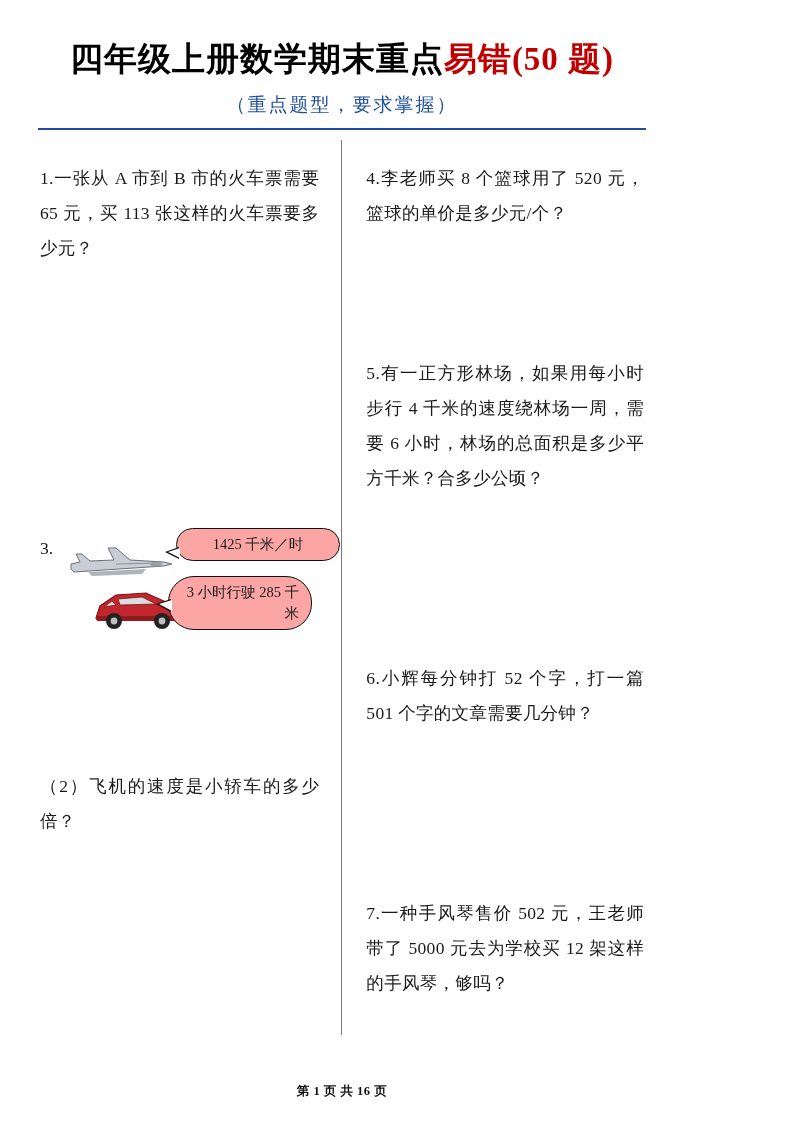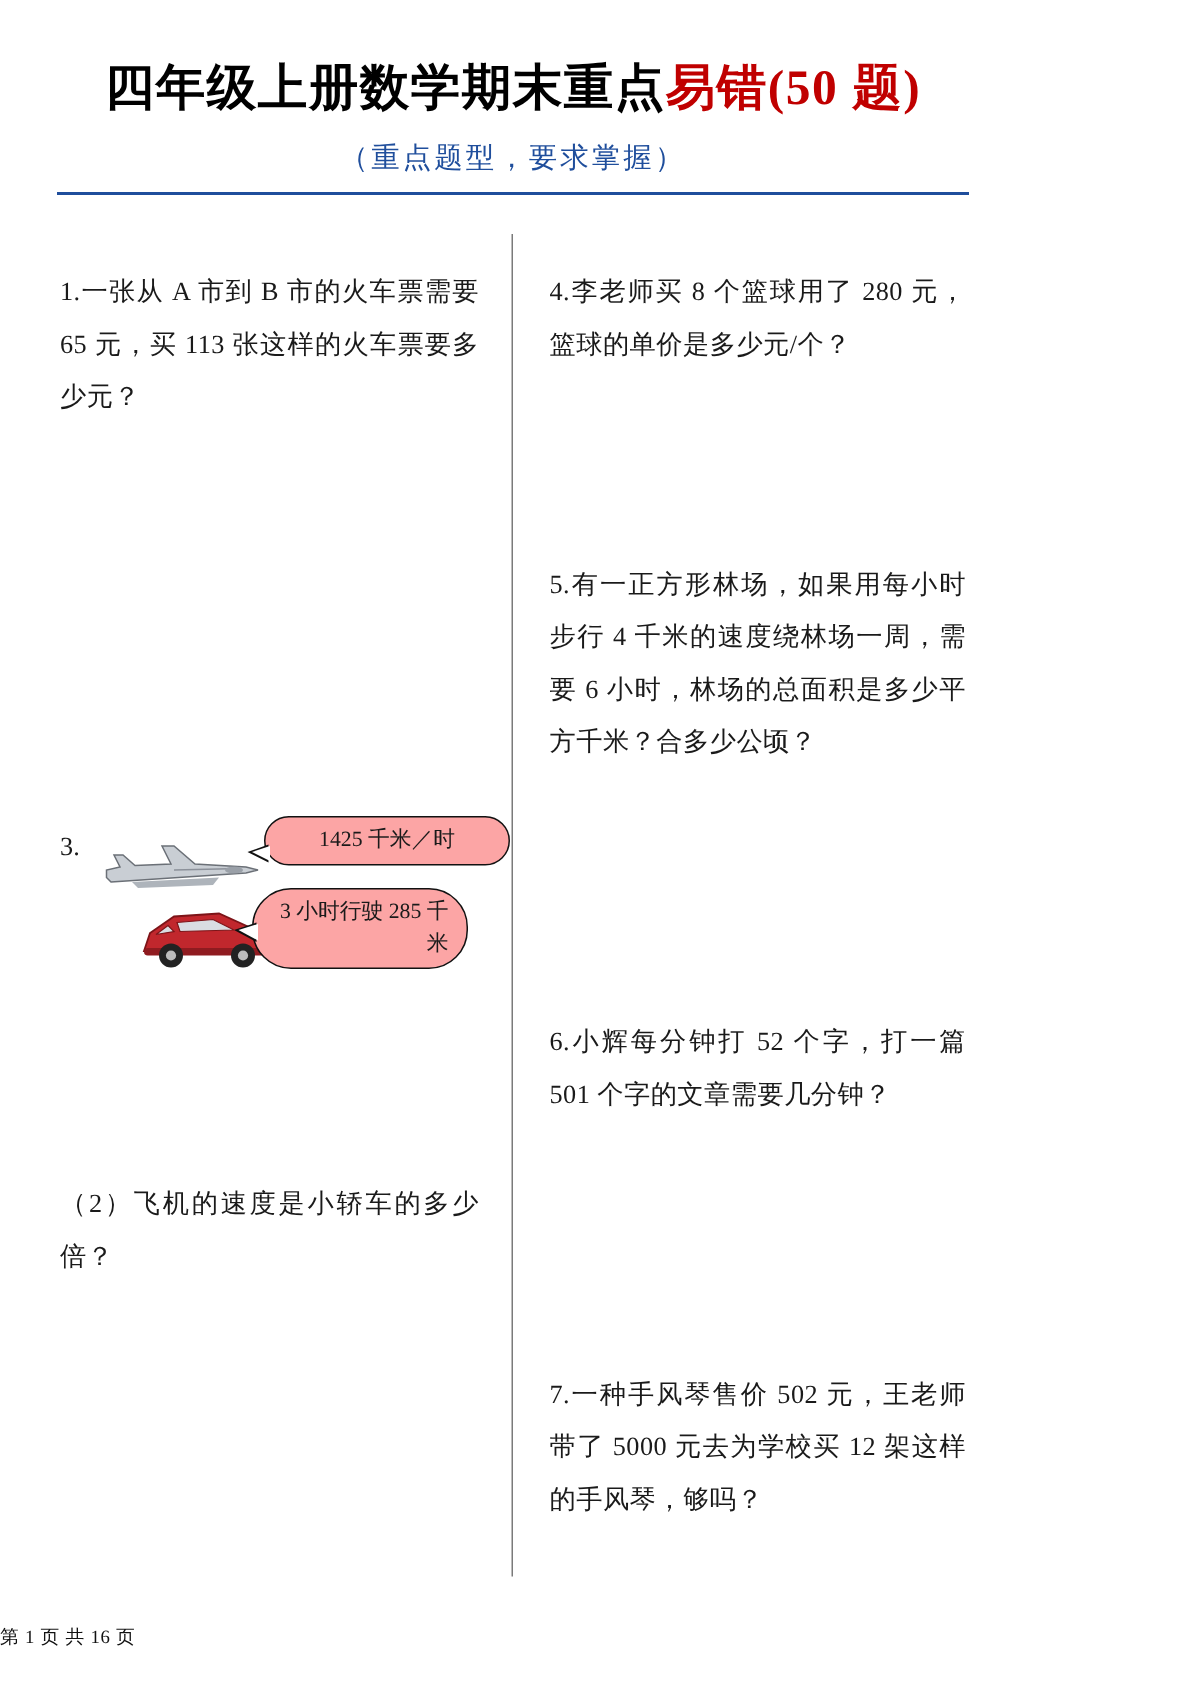--- a/index.html
+++ b/index.html
@@ -49,21 +49,21 @@
   .rule {
     border: none;
     border-top: 2.2px solid #1f4e9c;
     margin: 10px 0 0 0;
   }
 
   
   .columns {
     position: relative;
     display: flex;
-    margin-top: 16px;
+    margin-top: 0;
     height: 925px;
   }
   .col {
     box-sizing: border-box;
     position: relative;
   }
   .col-left {
     width: 358px;
     padding: 14px 22px 0 2px;
   }
@@ -183,22 +183,23 @@
     left: 22px;
     top: 58px;
   }
 
   
   .footer {
     position: absolute;
     left: 0;
     right: 0;
     bottom: 22px;
+    text-align: center;
     font-size: 12.5px;
-    font-weight: normal;
+    font-weight: bold;
     color: #111;
     letter-spacing: 0.5px;
   }
 </style>
 </head>
 <body>
 
 <div class="page">
 
   <h1 class="title"><span>四年级上册数学期末重点</span><span class="accent">易错(50 题)</span></h1>
@@ -252,21 +253,21 @@
       <div class="sp-80"></div>
 
       <p class="q">（2）飞机的速度是小轿车的多少倍？</p>
 
     </div>
 
     <div class="col-divider"></div>
 
     <div class="col col-right">
 
-      <p class="q">4.李老师买 8 个篮球用了 280 元，篮球的单价是多少元/个？</p>
+      <p class="q">4.李老师买 8 个篮球用了 520 元，篮球的单价是多少元/个？</p>
 
       <div class="sp-90"></div>
 
       <p class="q">5.有一正方形林场，如果用每小时步行 4 千米的速度绕林场一周，需要 6 小时，林场的总面积是多少平方千米？合多少公顷？</p>
 
       <div class="sp-130"></div>
 
       <p class="q">6.小辉每分钟打 52 个字，打一篇 501 个字的文章需要几分钟？</p>
 
       <div class="sp-130"></div>

